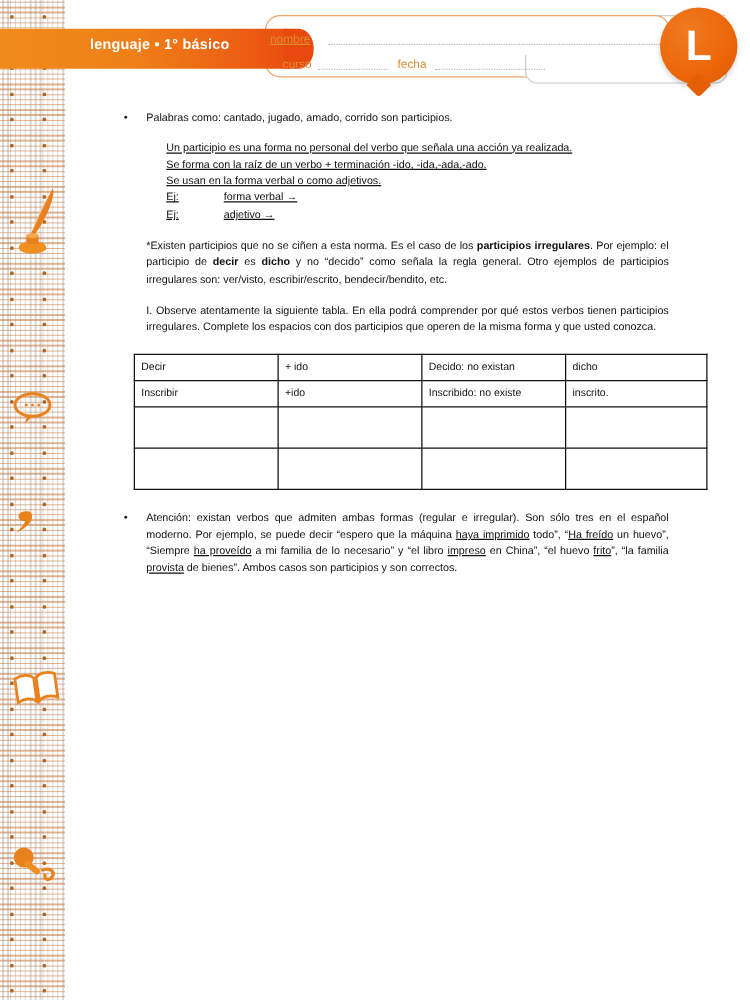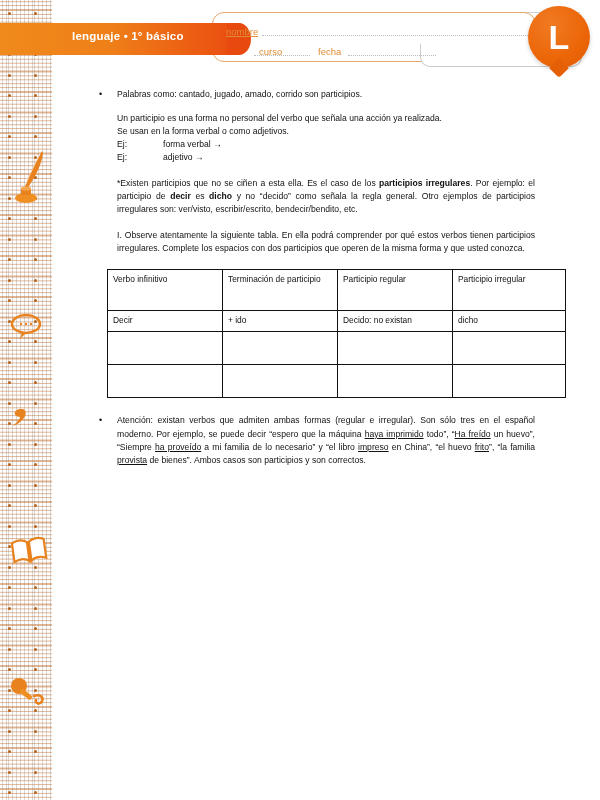--- a/index.html
+++ b/index.html
@@ -176,22 +176,23 @@
     font-size: 9px;
     line-height: 1.5;
     text-align: left;
     padding-left: 14px;
     box-sizing: border-box;
   }
   .bullet-body {
     flex: 1;
   }
   .para-block {
-    margin-left: 32px;
+    margin-left: 48px;
     margin-top: 10px;
+    text-decoration: underline;
   }
   .para-block p {
     margin: 0;
   }
   .ej-line {
     display: flex;
   }
   .ej-key { width: 46px; flex: 0 0 46px; }
   .ej-mid { width: 118px; flex: 0 0 118px; }
   .ej-val { flex: 1; }
@@ -377,82 +378,83 @@
 <div id="header">
 
   <div id="form-top-line"></div>
 
   <div id="form-box"></div>
   <div id="form-box-2"></div>
 
   <div id="banner-strip"></div>
   <div id="banner-label">lenguaje  •  1° básico</div>
 
-  <div class="form-label" style="left:226px; top:26px;text-decoration:underline;">nombre</div>
+  <div class="form-label" style="left:216px; top:26px;text-decoration:underline;">nombre</div>
   <div class="dotline" style="left:262px; top:34px; width:286px;"></div>
 
-  <div class="form-label" style="left:226px; top:46px;margin-left:33px;">curso</div>
+  <div class="form-label" style="left:226px; top:46px;">curso</div>
   <div class="dotline" style="left:254px; top:54px; width:56px;"></div>
 
   <div class="form-label" style="left:318px; top:46px;">fecha</div>
   <div class="dotline" style="left:348px; top:54px; width:88px;"></div>
 
   <div id="logo-badge">
     <div id="logo-letter">L</div>
   </div>
 </div>
 
 <div id="content">
 
 
   <div class="bullet-row">
     <div class="bullet-mark">•</div>
     <div class="bullet-body">Palabras como: cantado, jugado, amado, corrido son participios.</div>
   </div>
 
   <div class="para-block">
     <p>Un participio es una forma no personal  del verbo que señala una acción ya realizada.</p>
+    <p>Se forma con la raíz de un verbo + terminación -ido, -ida,-ada,-ado.</p>
     <p>Se usan en la forma verbal o como adjetivos.</p>
 
     <div class="ej-line">
       <span class="ej-key">Ej:</span>
       <span class="ej-mid">forma verbal →</span>
     </div>
 
     <div class="ej-line">
       <span class="ej-key">Ej:</span>
       <span class="ej-mid">adjetivo →</span>
     </div>
   </div>
 
   <div class="block-justified">
-    <p><span>*Existen participios que no se ciñen a esta ella. Es el caso de los </span><b>participios irregulares</b><span>. Por ejemplo: el participio de </span><b>decir</b><span> es </span><b>dicho</b><span> y no “decido” como señala la regla general. Otro ejemplos de participios irregulares son: ver/visto, escribir/escrito, bendecir/bendito, etc.</span></p>
+    <p><span>*Existen participios que no se ciñen a esta norma. Es el caso de los </span><b>participios irregulares</b><span>. Por ejemplo: el participio de </span><b>decir</b><span> es </span><b>dicho</b><span> y no “decido” como señala la regla general. Otro ejemplos de participios irregulares son: ver/visto, escribir/escrito, bendecir/bendito, etc.</span></p>
   </div>
 
   <div class="block-justified">
     <p>I. Observe atentamente la siguiente tabla. En ella podrá comprender por qué estos verbos tienen participios irregulares. Complete los espacios con dos participios  que operen de la misma forma y que usted conozca.</p>
   </div>
 
   <table id="ex-table">
     <tbody>
-      <tr class="hdr">
-        <td class="c0"><span class="hdr-just">Verbo infinitivo</span></td>
-        <td class="c1"><span class="hdr-just">Terminación de participio</span></td>
-        <td class="c2"><span>Participio regular</span></td>
-        <td class="c3"><span>Participio irregular</span></td>
-      </tr>
 
       <tr>
         <td class="c0">Decir</td>
         <td class="c1">+ ido</td>
         <td class="c2">Decido: no existan</td>
         <td class="c3">dicho</td>
       </tr>
 
 
+      <tr>
+        <td class="c0">Inscribir</td>
+        <td class="c1">+ido</td>
+        <td class="c2">Inscribido: no existe</td>
+        <td class="c3">inscrito.</td>
+      </tr>
 
       <tr class="empty">
         <td class="c0"></td>
         <td class="c1"></td>
         <td class="c2"></td>
         <td class="c3"></td>
       </tr>
 
       <tr class="empty">
         <td class="c0"></td>

